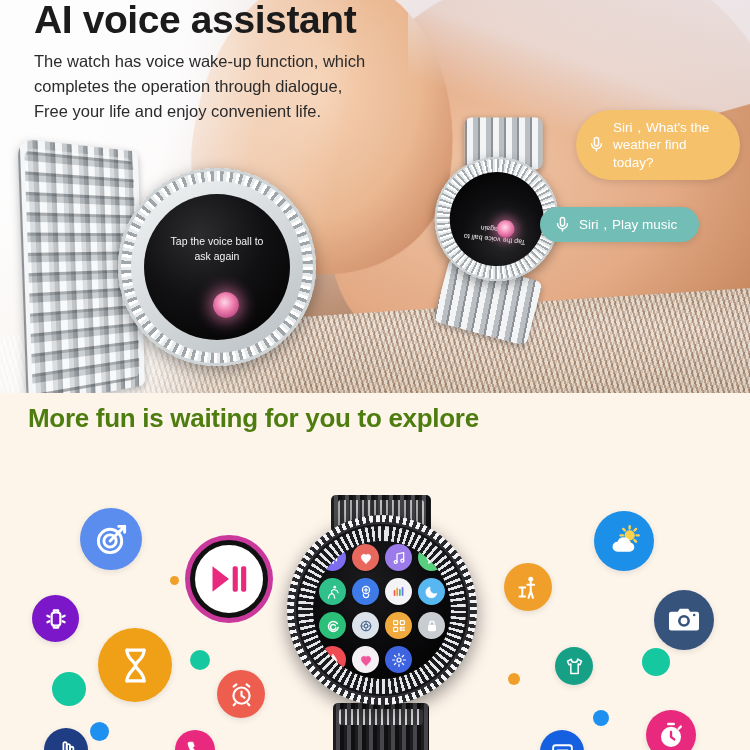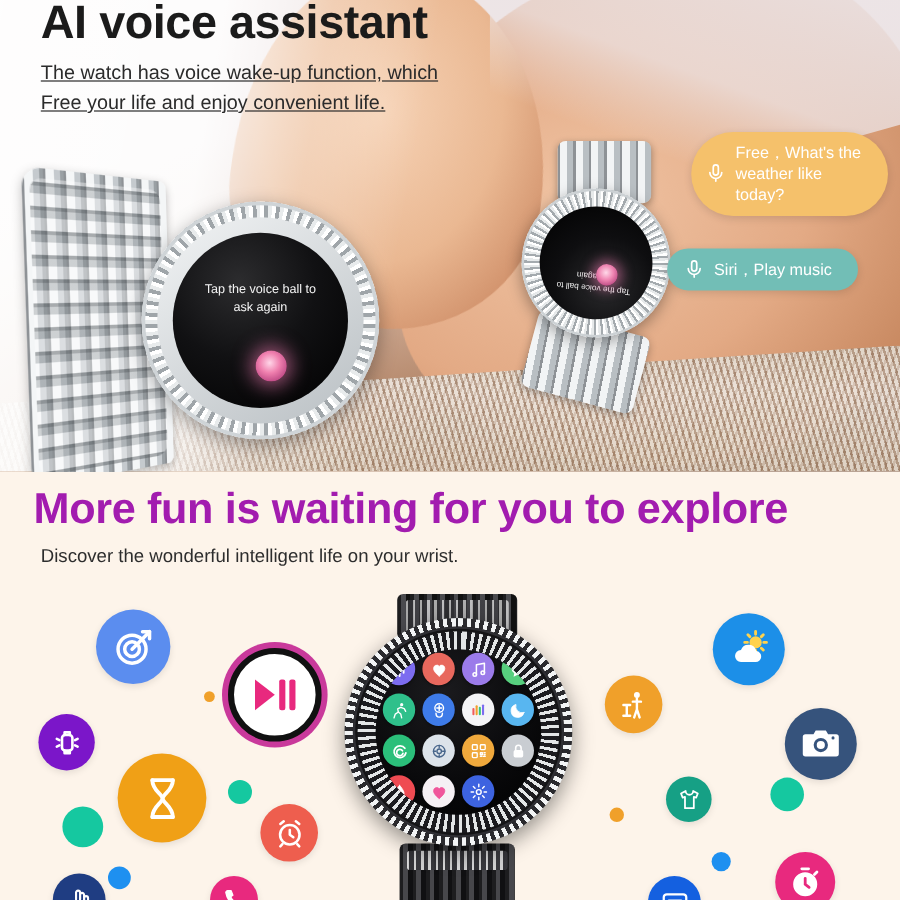--- a/index.html
+++ b/index.html
@@ -52,21 +52,21 @@
     position:absolute; left:408px; top:0; width:342px; height:200px;
     background:linear-gradient(200deg, rgba(236,228,230,.93) 0%, rgba(236,228,230,.75) 38%, rgba(236,228,230,0) 62%);
     clip-path:polygon(0 0, 100% 0, 100% 52%, 0 100%);
   }
 
   .hero-text { position:absolute; left:34px; top:0px; width:430px; z-index:14; }
   .hero-title {
     font-size:39px; font-weight:700; color:#1b1b1b; letter-spacing:-.4px;
     line-height:1.02; white-space:nowrap;
   }
-  .hero-sub { margin-top:9px; font-size:16.5px; color:#2b2b2b; line-height:1.53;text-decoration:underline; }
+  .hero-sub { margin-top:9px; font-size:16.5px; color:#2b2b2b; line-height:1.53; }
 
   
   .watch-left { position:absolute; left:22px; top:150px; width:245px; height:243px; z-index:12; }
   .band-left {
     position:absolute; left:0px; top:-4px; width:128px; height:250px;
     background:
       repeating-linear-gradient(90deg, #8e9296 0 2px, #f4f6f7 2px 9px, #c5cace 9px 14px, #9aa0a4 14px 17px),
       linear-gradient(90deg,#b9bfc3,#eef1f2 40%,#aab0b4);
     border-radius:16px 6px 6px 16px;
     transform:perspective(340px) rotateY(22deg) rotate(-2deg);
@@ -137,27 +137,27 @@
 
   
   .bubble {
     position:absolute; display:flex; align-items:center; gap:8px; z-index:16;
     border-radius:999px; color:#fff; padding:9px 22px 9px 14px;
     font-size:13.5px; line-height:1.28; box-shadow:0 2px 7px rgba(0,0,0,.13);
   }
   .bubble .mic { flex:0 0 auto; width:17px; height:17px; }
   .b1 { left:456px; top:35px;  background:#EE6E78; }
   .b2 { left:576px; top:110px; background:#F5C16B; width:164px; padding:9px 14px 9px 12px; }
-  .b3 { left:556px; top:207px; background:#72BEB6; }
+  .b3 { left:540px; top:207px; background:#72BEB6; }
 
   
   .promo { position:absolute; left:0; top:393px; width:750px; height:357px; background:#FDF4EA; overflow:hidden; }
   .promo-title {
-    position:absolute; left:28px; top:10px; font-size:36px; font-weight:700;
-    color:#a21caf; letter-spacing:-.3px; white-space:nowrap;
+    position:absolute; left:28px; top:10px; font-size:26px; font-weight:700;
+    color:#4d7c0f; letter-spacing:-.3px; white-space:nowrap;
   }
   .promo-sub { position:absolute; left:34px; top:58px; font-size:15.5px; color:#2d2d2d; line-height:1.62; }
 
   
   .watch-black { position:absolute; left:287px; top:110px; width:190px; height:250px; z-index:8; }
   .bb-top {
     position:absolute; left:44px; top:-8px; width:100px; height:38px;
     background:repeating-linear-gradient(90deg,#1d1d1f 0 3px,#4a4a4e 3px 7px,#111 7px 11px);
     border-radius:5px;
   }
@@ -228,20 +228,21 @@
     <div class="skin-arm"></div>
     <div class="skin-hand"></div>
     <div class="hero-fabric"></div>
     <div class="hero-light"></div>
     <div class="skin-wash"></div>
 
     <div class="hero-text">
       <h1 class="hero-title">AI voice assistant</h1>
       <div class="hero-sub">
         <div>The watch has voice wake-up function, which</div>
+        <div>completes the operation through dialogue,</div>
         <div>Free your life and enjoy convenient life.</div>
       </div>
     </div>
 
     <div class="watch-left">
       <div class="band-left"></div>
       <div class="case-left"></div>
       <div class="screen-left">
         <div class="screen-left-text">
           <div>Tap the voice ball to</div>
@@ -266,39 +267,38 @@
 
 
     <div class="bubble b2">
       <span class="mic">
         <svg viewBox="0 0 24 24" fill="none" stroke="#fff" stroke-width="2" stroke-linecap="round">
           <rect x="9" y="2" width="6" height="12" rx="3"></rect>
             <path d="M5 11a7 7 0 0 0 14 0"></path>
             <path d="M12 18v3"></path>
         </svg>
       </span>
-      <span>Free，What's the weather like today?</span>
+      <span>Siri，What's the weather find today?</span>
     </div>
 
     <div class="bubble b3">
       <span class="mic">
         <svg viewBox="0 0 24 24" fill="none" stroke="#fff" stroke-width="2" stroke-linecap="round">
           <rect x="9" y="2" width="6" height="12" rx="3"></rect>
             <path d="M5 11a7 7 0 0 0 14 0"></path>
             <path d="M12 18v3"></path>
         </svg>
       </span>
       <span>Siri，Play music</span>
     </div>
   </section>
 
   <section class="promo">
     <h2 class="promo-title">More fun is waiting for you to explore</h2>
     <div class="promo-sub">
-      <div>Discover the wonderful intelligent life on your wrist.</div>
     </div>
 
     <div id="decor-layer">
         <div class="dot" style="width: 34px; height: 34px; left: 52px; top: 279px; background: rgb(21, 200, 160);"></div>
         <div class="dot" style="width: 20px; height: 20px; left: 190px; top: 257px; background: rgb(21, 200, 160);"></div>
         <div class="dot" style="width: 28px; height: 28px; left: 642px; top: 255px; background: rgb(21, 200, 160);"></div>
         <div class="dot" style="width: 19px; height: 19px; left: 90px; top: 329px; background: rgb(30, 144, 240);"></div>
         <div class="dot" style="width: 16px; height: 16px; left: 593px; top: 317px; background: rgb(30, 144, 240);"></div>
         <div class="dot" style="width: 12px; height: 12px; left: 508px; top: 280px; background: rgb(240, 160, 42);"></div>
         <div class="dot" style="width: 9px; height: 9px; left: 170px; top: 183px; background: rgb(240, 160, 42);"></div>

